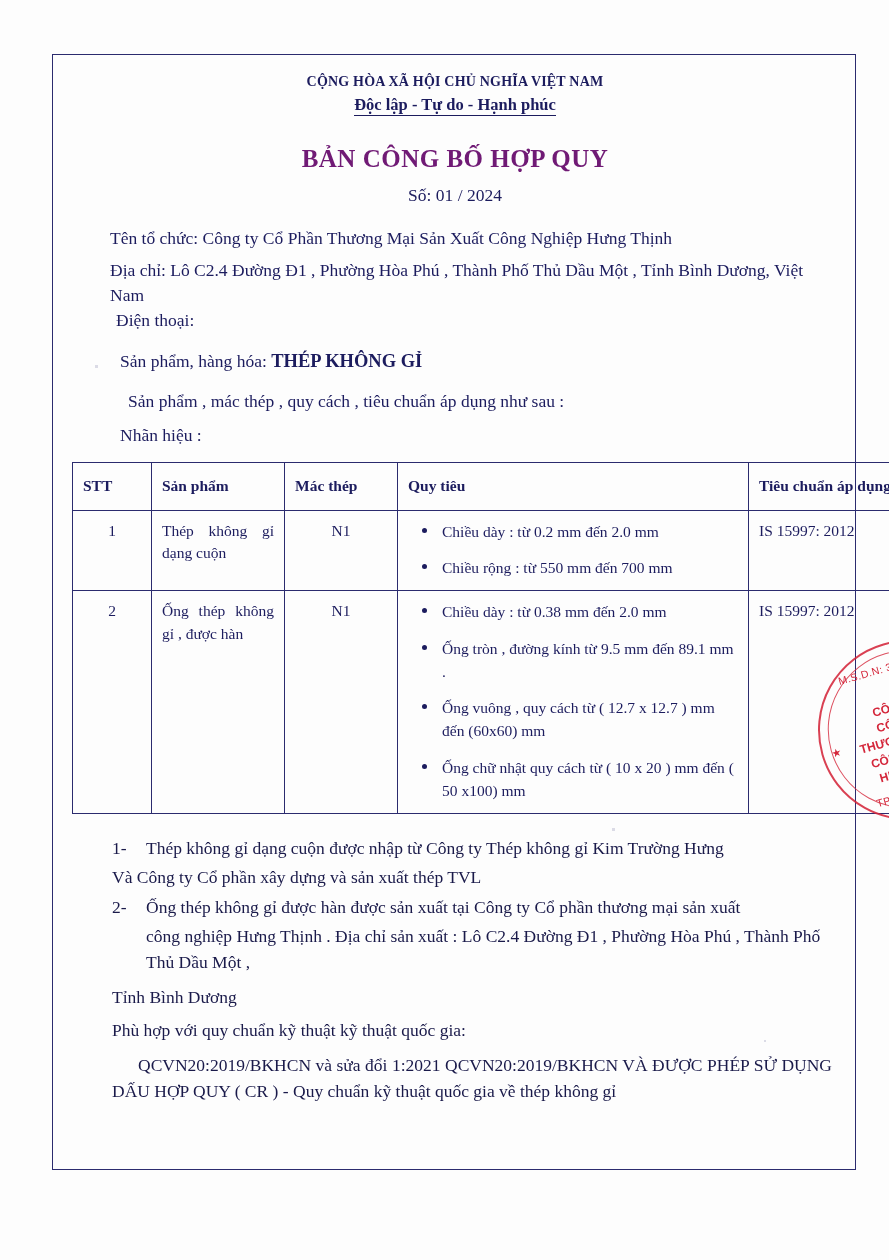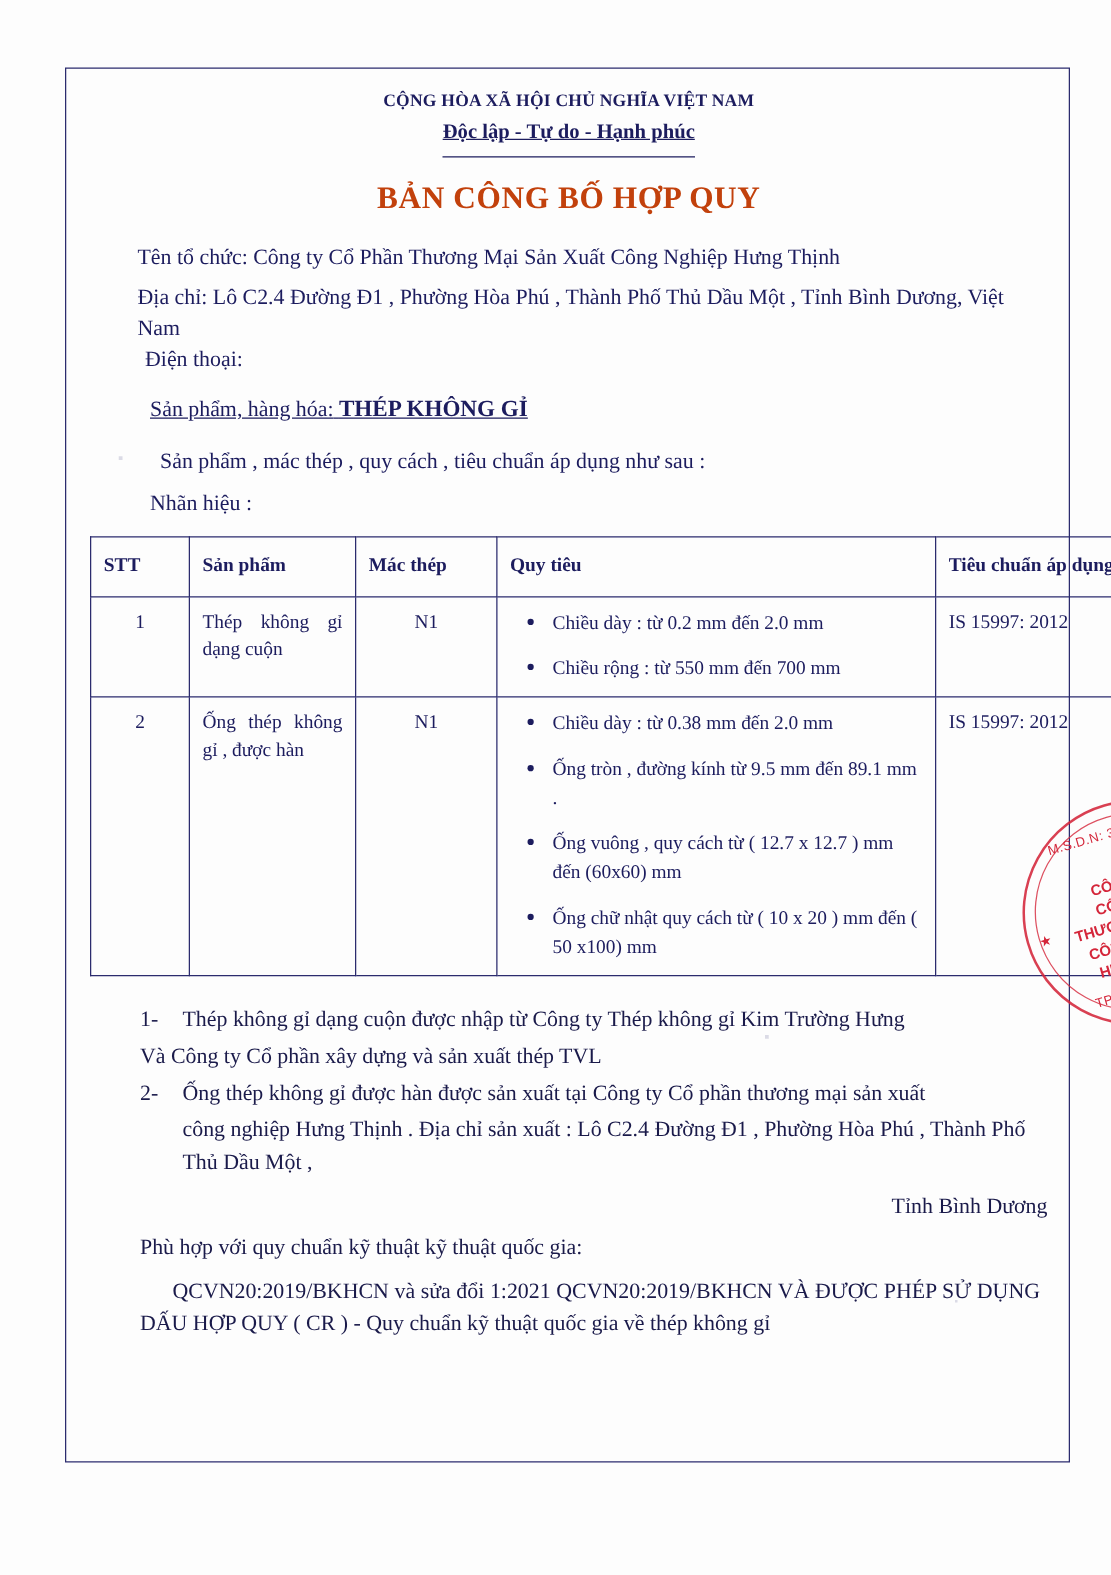--- a/index.html
+++ b/index.html
@@ -48,46 +48,45 @@
   }
   .national-sub {
     text-align: center;
     font-weight: bold;
     font-size: 16.5px;
     color: #1c1c5e;
     margin-top: 5px;
   }
   .national-sub span {
     border-bottom: 1.4px solid #1c1c5e;
-    padding-bottom: 11px;
-    text-decoration: underline;
+    padding-bottom: 1px;
   }
   .doc-title {
     text-align: center;
     font-weight: bold;
     font-size: 25px;
     letter-spacing: 0.5px;
     margin-top: 30px;
-    color: #c2410c;
+    color: #701a75;
   }
   .doc-number {
     text-align: center;
     font-size: 17.5px;
     margin-top: 12px;
     color: #1c1c5e;
   }
   .para {
     font-size: 17.5px;
     line-height: 1.42;
     color: #1c1c5e;
   }
   .org-line { margin-top: 20px; padding-left: 38px; }
   .addr-line { margin-top: 7px; padding-left: 38px; }
   .phone-line { padding-left: 44px; }
-  .product-line { margin-top: 16px; padding-left: 48px; text-decoration: underline; }
+  .product-line { margin-top: 16px; padding-left: 48px; }
   .product-line b { font-weight: bold; font-size: 18.5px; }
   .brand-line { margin-top: 10px; padding-left: 48px; }
   .intro-line { margin-top: 14px; padding-left: 56px; }
 
   table.spec {
     margin-top: 14px;
     border-collapse: collapse;
     width: 766px;
     table-layout: fixed;
     color: #1c1c5e;
@@ -142,21 +141,21 @@
     position: relative;
     padding-left: 34px;
   }
   .note-num {
     position: absolute;
     left: 0;
     top: 0;
   }
   .note-cont { padding-left: 34px; font-size: 17.5px; line-height: 1.45; }
   .note-cont0 { padding-left: 0px; font-size: 17.5px; line-height: 1.45; }
-  .tail-line { margin-top: 10px; padding-left: 40px; font-size: 17.5px; line-height: 1.45; text-align: right; }
+  .tail-line { margin-top: 10px; padding-left: 40px; font-size: 17.5px; line-height: 1.45; }
   .tail-line2 { margin-top: 8px; padding-left: 40px; font-size: 17.5px; line-height: 1.45; }
   .tail-just {
     margin-top: 8px;
     padding-left: 40px;
     padding-right: 6px;
     font-size: 17.5px;
     line-height: 1.5;
     text-align: justify;
   }
   .tail-just .indent { display: inline-block; width: 26px; }
@@ -227,20 +226,21 @@
 <div class="page">
 
   <div class="doc-border"></div>
 
   <div class="content">
 
     <div class="national-title">CỘNG HÒA XÃ HỘI CHỦ NGHĨA VIỆT NAM</div>
     <div class="national-sub"><span>Độc lập - Tự do - Hạnh phúc</span></div>
 
     <div class="doc-title">BẢN CÔNG BỐ HỢP QUY</div>
+    <div class="doc-number">Số: 01 / 2024</div>
 
     <div class="para org-line">Tên tổ chức: Công ty Cổ Phần Thương Mại Sản Xuất Công Nghiệp Hưng Thịnh</div>
     <div class="para addr-line">Địa chỉ: Lô C2.4 Đường Đ1 , Phường Hòa Phú , Thành Phố Thủ Dầu Một , Tỉnh Bình Dương, Việt Nam</div>
     <div class="para phone-line">Điện thoại:</div>
 
     <div class="para product-line">
       <span>Sản phẩm, hàng hóa:</span>
       <b>THÉP KHÔNG GỈ</b>
     </div>
 

